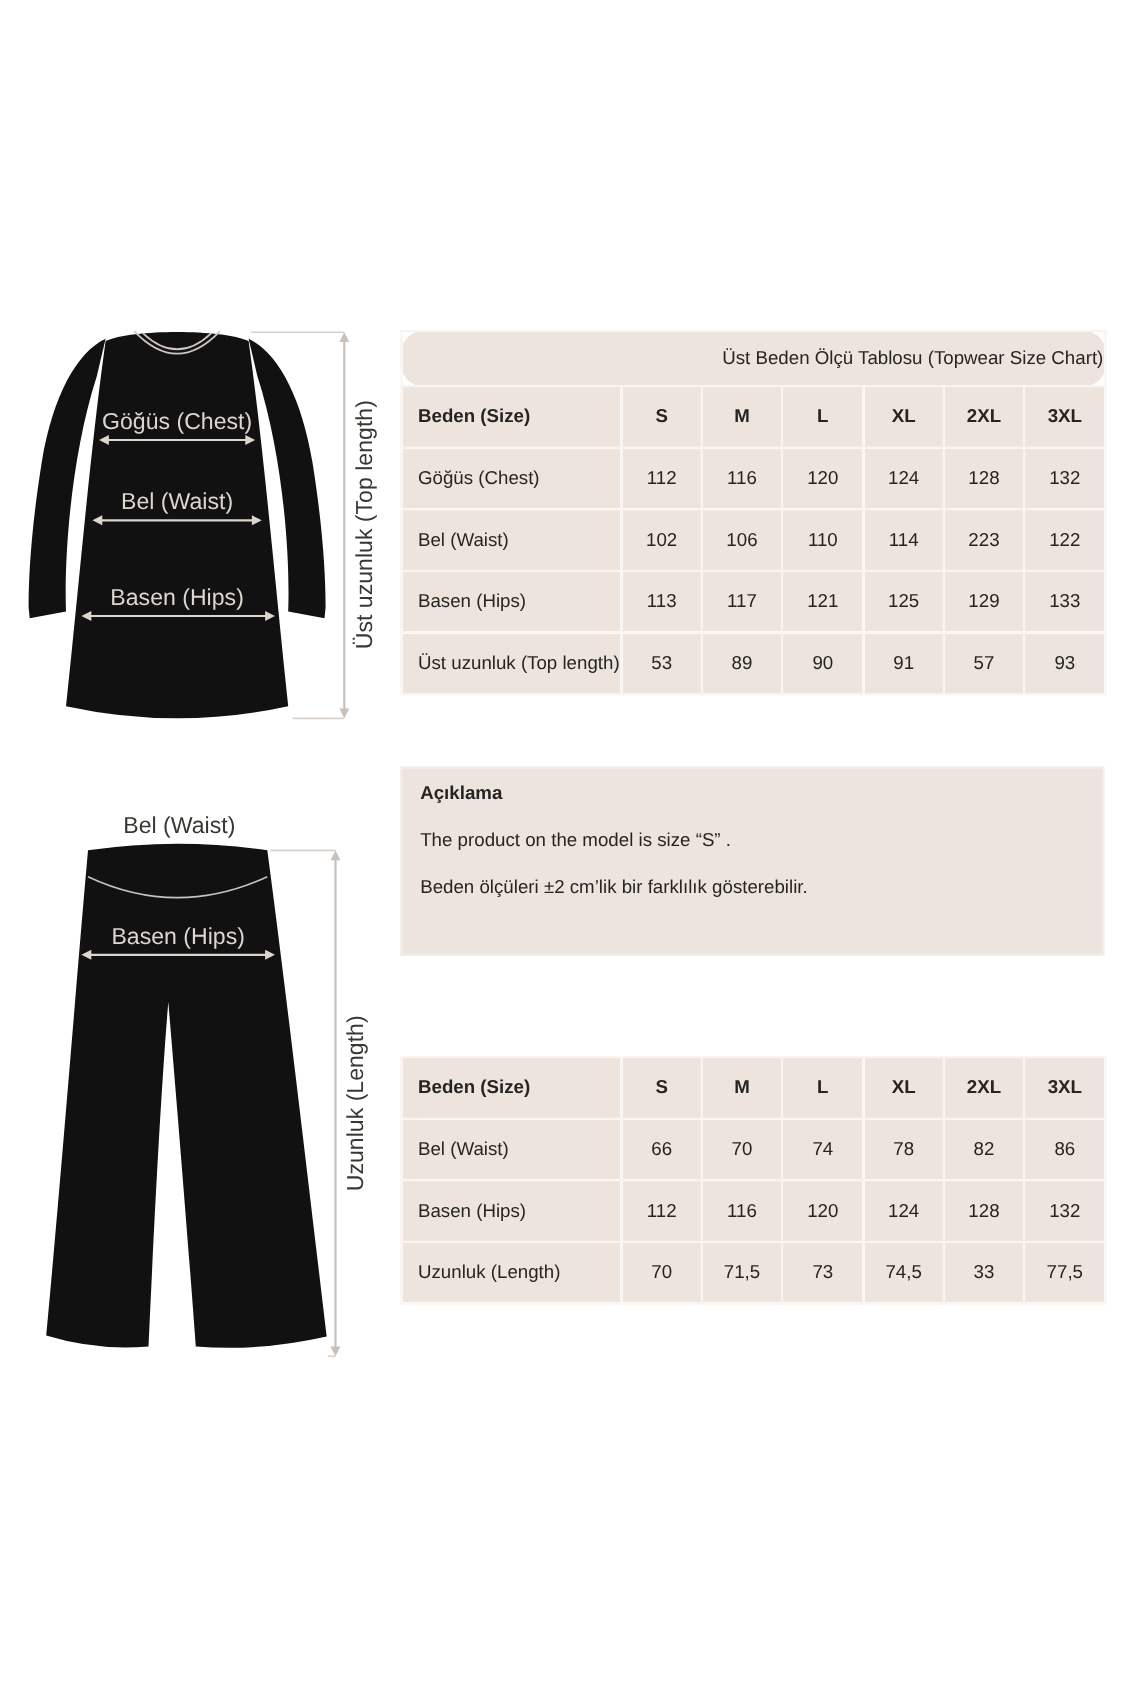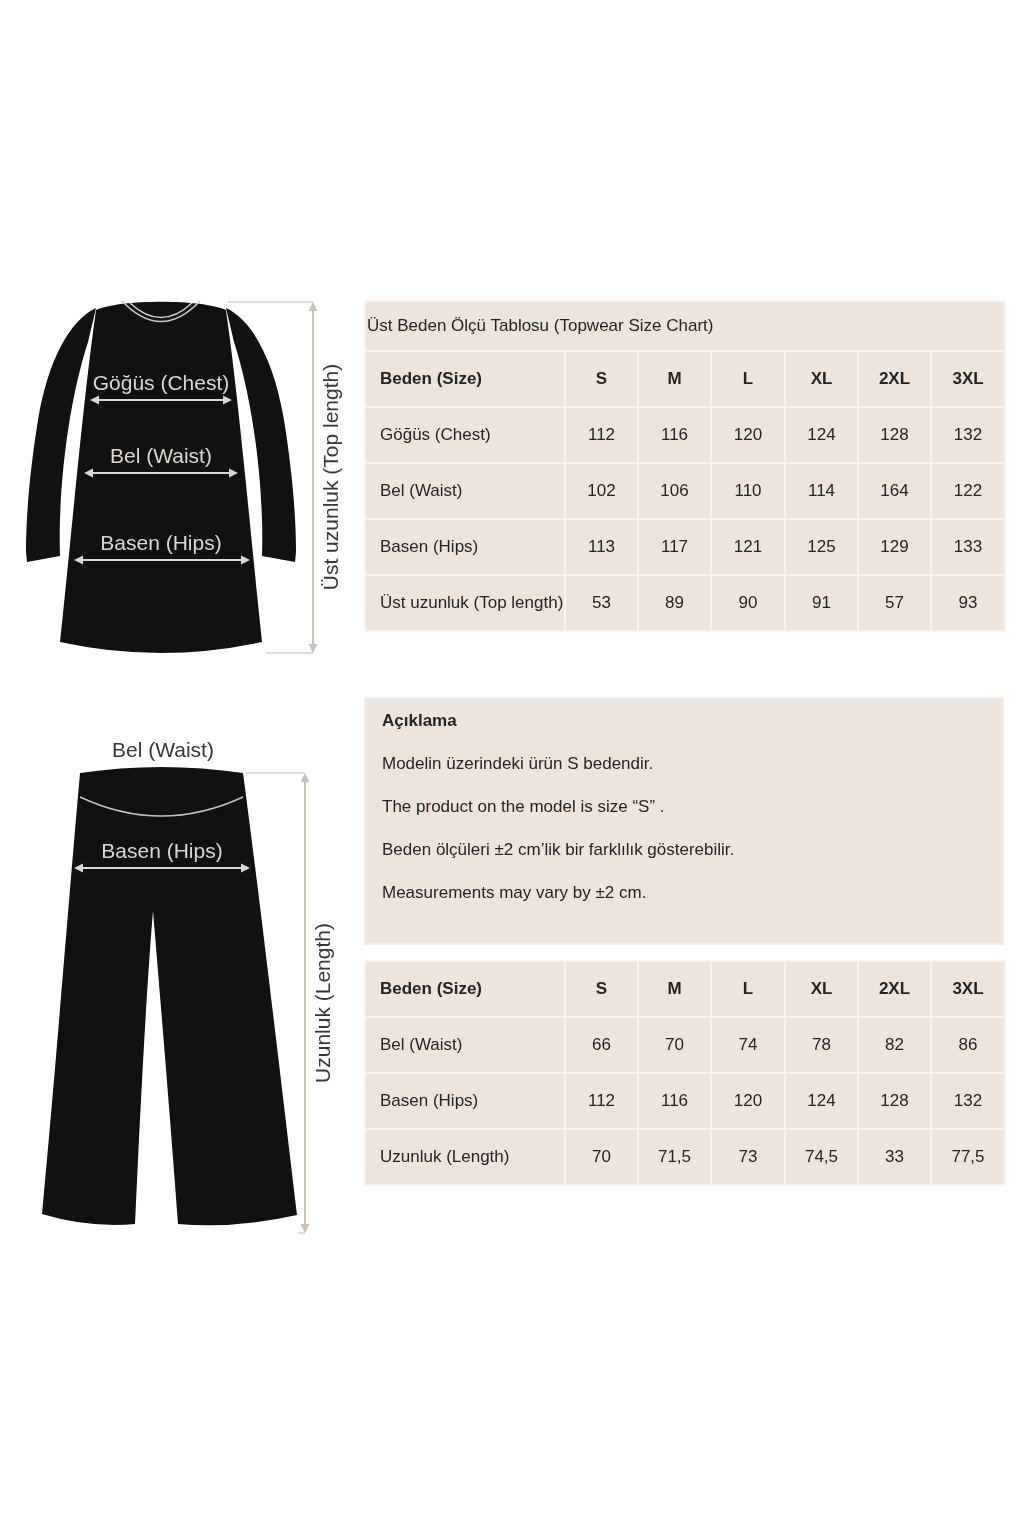--- a/index.html
+++ b/index.html
@@ -15,28 +15,28 @@
     position:absolute; left:364px; width:640px;
     border-collapse:collapse; table-layout:fixed;
   }
   table.size-top    { top:300px; }
   table.size-bottom { top:960px; }
   table.size td, table.size th {
     background:#ece4dd; border:2px solid #f8f4f1;
     font-size:17px; color:#262422; font-weight:normal;
     overflow:hidden; white-space:nowrap;
   }
-  td.title-cell { height:46px; text-align:left; font-weight:bold; }
+  td.title-cell { height:46px; text-align:right; font-weight:bold;border-radius:19px; }
   table.size th { font-weight:bold; }
   tr.data-row td, tr.head-row th { height:52px; }
   .label-cell, th.label-head { text-align:left; padding-left:14px;margin-left:12px; }
   .num-cell, th.num-head { text-align:center; }
 
   .notes {
-    position:absolute; left:364px; top:697px; width:640px; height:248px;
+    position:absolute; left:364px; top:697px; width:640px; height:172px;
     box-sizing:border-box; background:#ece4dd; border:2px solid #f3eeea;
     padding:10px 16px 0 16px;
   }
   .notes h3 { margin:2px 0 0 0; font-size:17px; font-weight:bold; color:#262422; }
   .notes p  { margin:23px 0 0 0; font-size:17px; color:#262422; }
 
   .diagram-label       { font-size:21px; }
   .garment-text        { fill:#ddd6cf; }
   .dark-text           { fill:#3a3733; }
   .garment             { fill:#111111; }
@@ -116,21 +116,21 @@
       <td class="num-cell">124</td>
       <td class="num-cell">128</td>
       <td class="num-cell">132</td>
     </tr>
     <tr class="data-row">
       <td class="label-cell">Bel (Waist)</td>
       <td class="num-cell">102</td>
       <td class="num-cell">106</td>
       <td class="num-cell">110</td>
       <td class="num-cell">114</td>
-      <td class="num-cell">164</td>
+      <td class="num-cell">223</td>
       <td class="num-cell">122</td>
     </tr>
     <tr class="data-row">
       <td class="label-cell">Basen (Hips)</td>
       <td class="num-cell">113</td>
       <td class="num-cell">117</td>
       <td class="num-cell">121</td>
       <td class="num-cell">125</td>
       <td class="num-cell">129</td>
       <td class="num-cell">133</td>
@@ -142,24 +142,22 @@
       <td class="num-cell">90</td>
       <td class="num-cell">91</td>
       <td class="num-cell">57</td>
       <td class="num-cell">93</td>
     </tr>
   </tbody>
     </table>
 
   <div class="notes">
     <h3>Açıklama</h3>
-    <p>Modelin üzerindeki ürün S bedendir.</p>
     <p>The product on the model is size “S” .</p>
     <p>Beden ölçüleri ±2 cm’lik bir farklılık gösterebilir.</p>
-    <p>Measurements may vary by ±2 cm.</p>
   </div>
 
   <svg class="svg-bottom" width="360" height="515" viewBox="0 0 360 515">
 
     <text class="diagram-label dark-text" x="163" y="22" text-anchor="middle">Bel (Waist)</text>
 
     <path class="garment" d="M 80,38 Q 161,26 243,38 C 258,150 278,320 296,472 L 297,480 Q 235,494 178,489 C 170,380 160,260 153,176 C 146,260 140,380 135,489 Q 88,493 42,479 C 56,330 70,150 80,38 Z"></path>
 
     <path class="seam-line" d="M 80,62 Q 161,100 243,62"></path>
 

